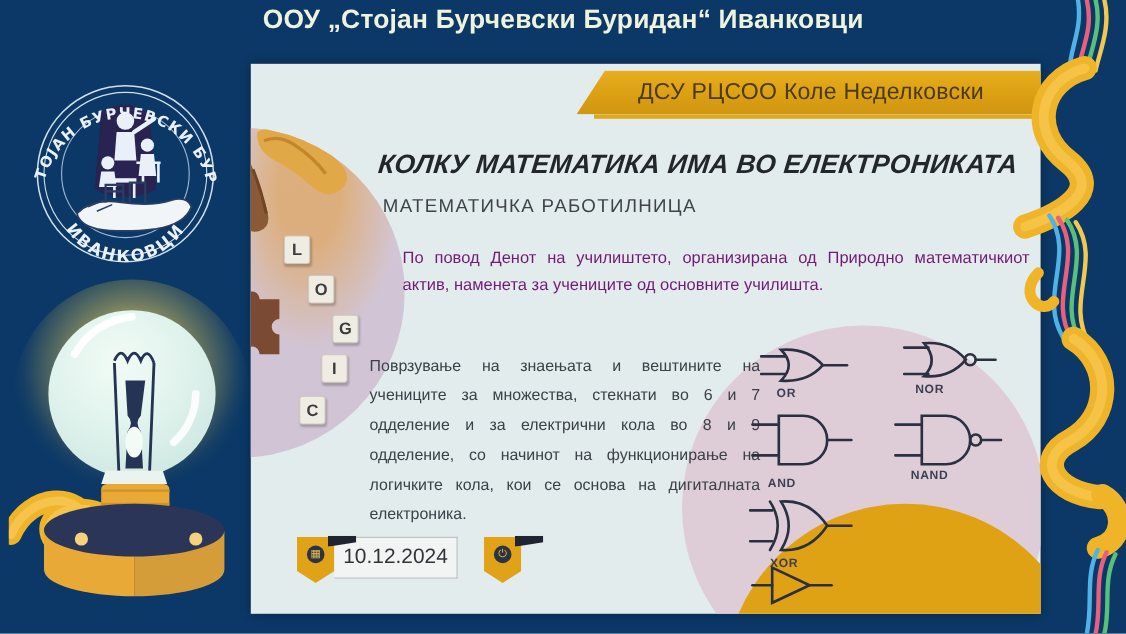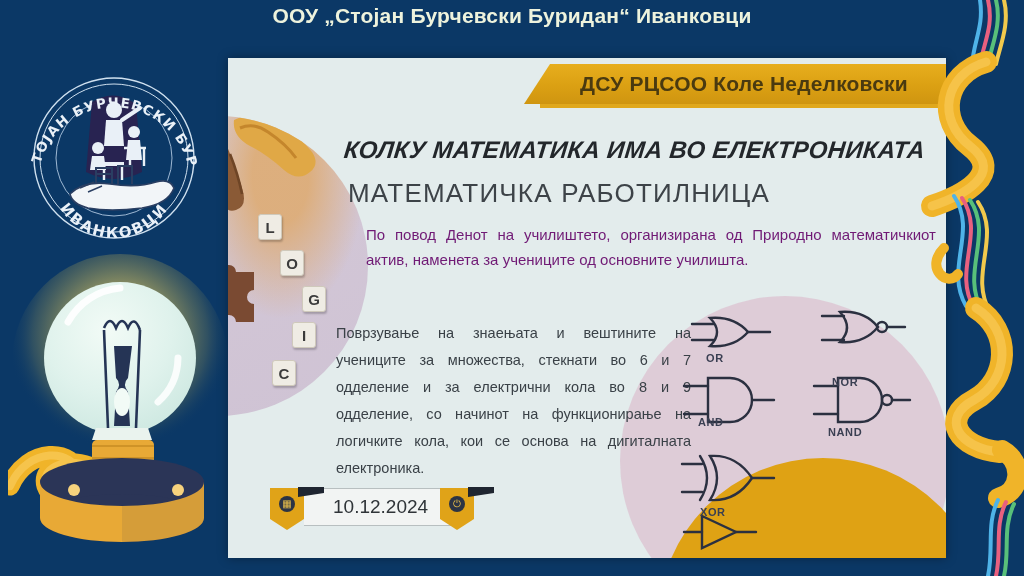--- a/index.html
+++ b/index.html
@@ -9,21 +9,21 @@
     font-family:"Liberation Sans", sans-serif;
     position:relative;
   }
   .stage{position:absolute;inset:0;width:1024px;height:576px;overflow:hidden;}
 
   
   .header-title{
     position:absolute;left:0;top:4px;width:1024px;
     text-align:center;
     color:#eef3dd;
-    font-size:21px;
+    font-size:24px;
     font-weight:bold;
     letter-spacing:.2px;
     white-space:nowrap;
   }
 
   
   .logo{position:absolute;left:18px;top:62px;width:192px;height:192px;}
   .logo svg{display:block;}
 
   
@@ -68,21 +68,21 @@
   }
 
   
   .banner{
     position:absolute;left:296px;top:6px;width:440px;height:40px;
     background:linear-gradient(180deg,#e7ae1e 0%,#dba013 55%,#cf9510 100%);
     clip-path:polygon(26px 0, 100% 0, 100% 100%, 0 100%);
     display:flex;align-items:center;
   }
   .banner span{
-    margin-left:56px;color:#4a3a10;font-size:21px;font-weight:bold;
+    margin-left:56px;color:#4a3a10;font-size:21px;font-weight:normal;
     white-space:nowrap;letter-spacing:.2px;
   }
 
   
   .banner-rule{
     position:absolute;left:312px;top:46px;width:420px;height:4px;
     background:#e0a81c;
   }
 
   
@@ -102,21 +102,21 @@
   
   .h1{
     position:absolute;left:116px;top:78px;width:600px;
     color:#23272b;font-size:24px;font-weight:bold;
     font-style:italic;
     letter-spacing:.3px;white-space:nowrap;
     transform:skewX(-6deg);
   }
   .h2{
     position:absolute;left:120px;top:120px;
-    color:#3d4348;font-size:26px;letter-spacing:1.2px;white-space:nowrap;
+    color:#3d4348;font-size:17px;letter-spacing:1.2px;white-space:nowrap;
   }
 
   .para1{
     position:absolute;left:138px;top:164px;width:570px;
     color:#701a75;font-size:15px;line-height:25px;
     text-align:justify;text-align-last:left;
   }
   .para2{
     position:absolute;left:108px;top:262px;width:355px;
     color:#3a4147;font-size:14.5px;line-height:27px;
@@ -138,21 +138,21 @@
     display:flex;align-items:flex-start;justify-content:center;
     padding-top:8px;
   }
   .badge .pin .pin-ico{
     width:16px;height:16px;border-radius:50%;background:#2c3444;
     display:flex;align-items:center;justify-content:center;
     color:#e9bf4a;font-size:10px;line-height:1;
   }
   .badge .bx{
     background:#f2f4f3;border:1px solid #b8bfc0;border-left:none;
-    display:flex;align-items:center;padding:0 29px;
+    display:flex;align-items:center;padding:0 8px;
     color:#2f3438;font-size:19px;white-space:nowrap;
     height:38px;box-sizing:border-box;
   }
   .badge .tag{
     position:absolute;left:28px;top:-1px;width:26px;height:10px;
     background:#1f2530;clip-path:polygon(0 0,100% 0,100% 60%,0 100%);
   }
   #badge-date{left:42px;}
   #badge-time{left:212px;}
 </style>
@@ -309,22 +309,22 @@
             <path d="M20,150 q14,22 0,44"></path>
             <path d="M30,150 q14,22 0,44 q26,2 42,-22 q-16,-24 -42,-22z"></path>
             <path d="M72,172 h22"></path>
 
             <path d="M4,226 h18"></path>
             <path d="M22,210 l34,16 l-34,16 z"></path>
             <path d="M56,226 h20"></path>
           </g>
         </svg>
         <div class="gate-label" style="left:26px;top:46px;">OR</div>
-        <div class="gate-label" style="left:152px;top:42px;margin-top:28px;">NOR</div>
-        <div class="gate-label" style="left:18px;top:110px;">AND</div>
+        <div class="gate-label" style="left:152px;top:42px;">NOR</div>
+        <div class="gate-label" style="left:18px;top:128px;">AND</div>
         <div class="gate-label" style="left:148px;top:120px;">NAND</div>
         <div class="gate-label" style="left:20px;top:200px;">XOR</div>
       </div>
 
       <div class="badge" id="badge-date">
         <div class="pin">
           <div class="pin-ico">▦</div>
         </div>
         <div class="tag"></div>
         <div class="bx">10.12.2024</div>

